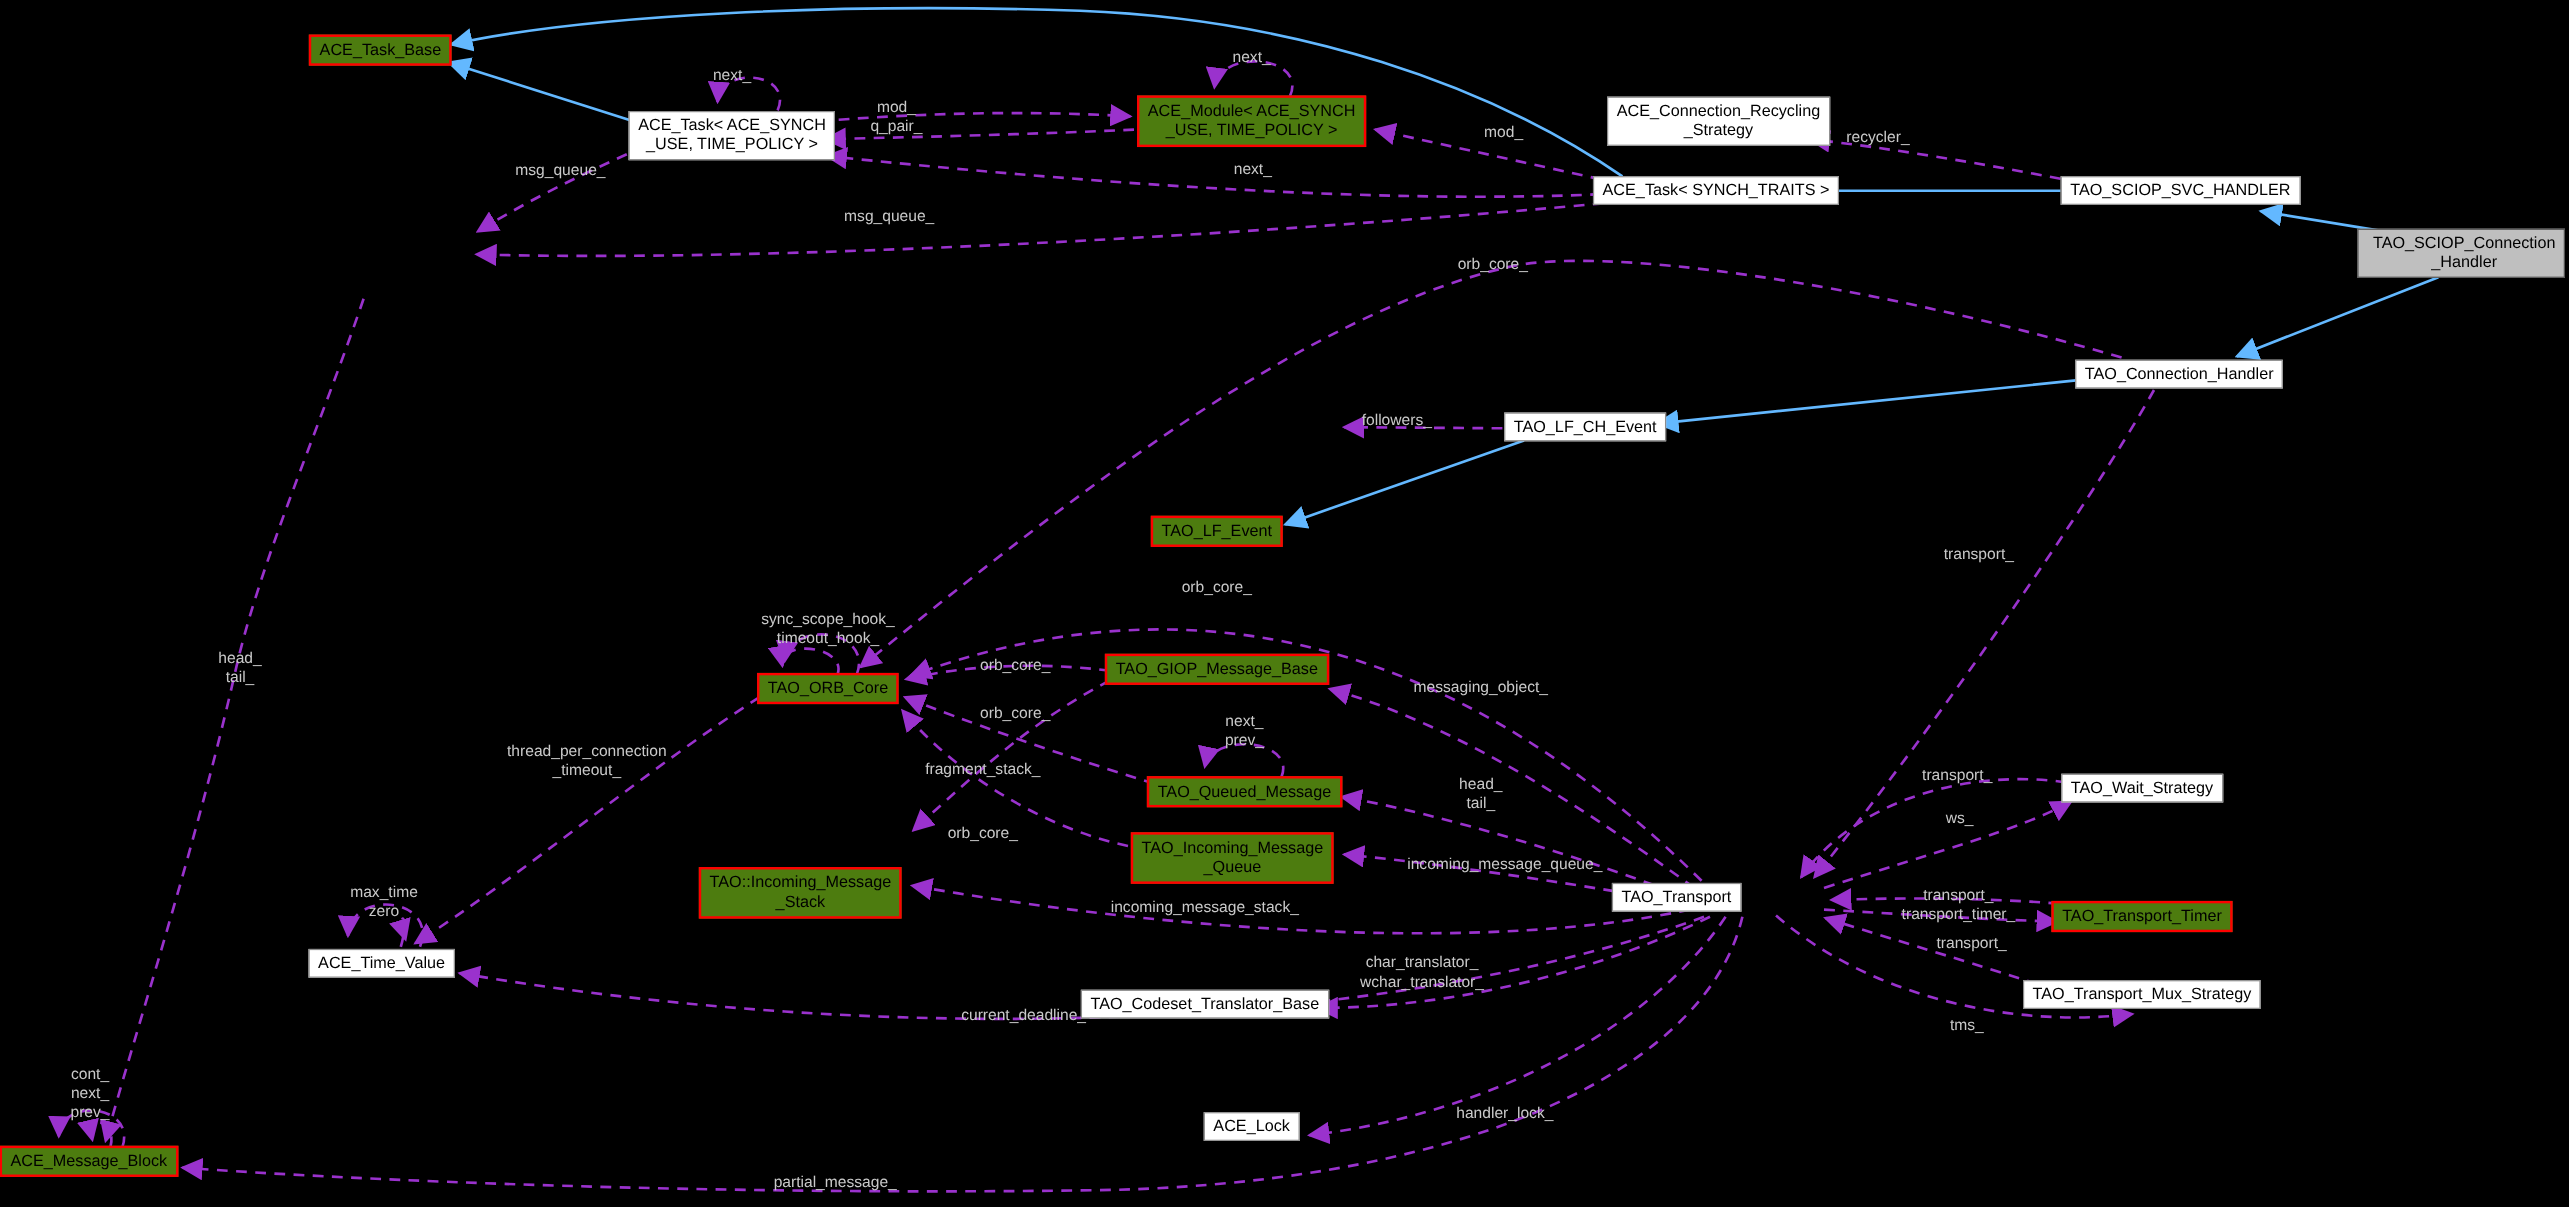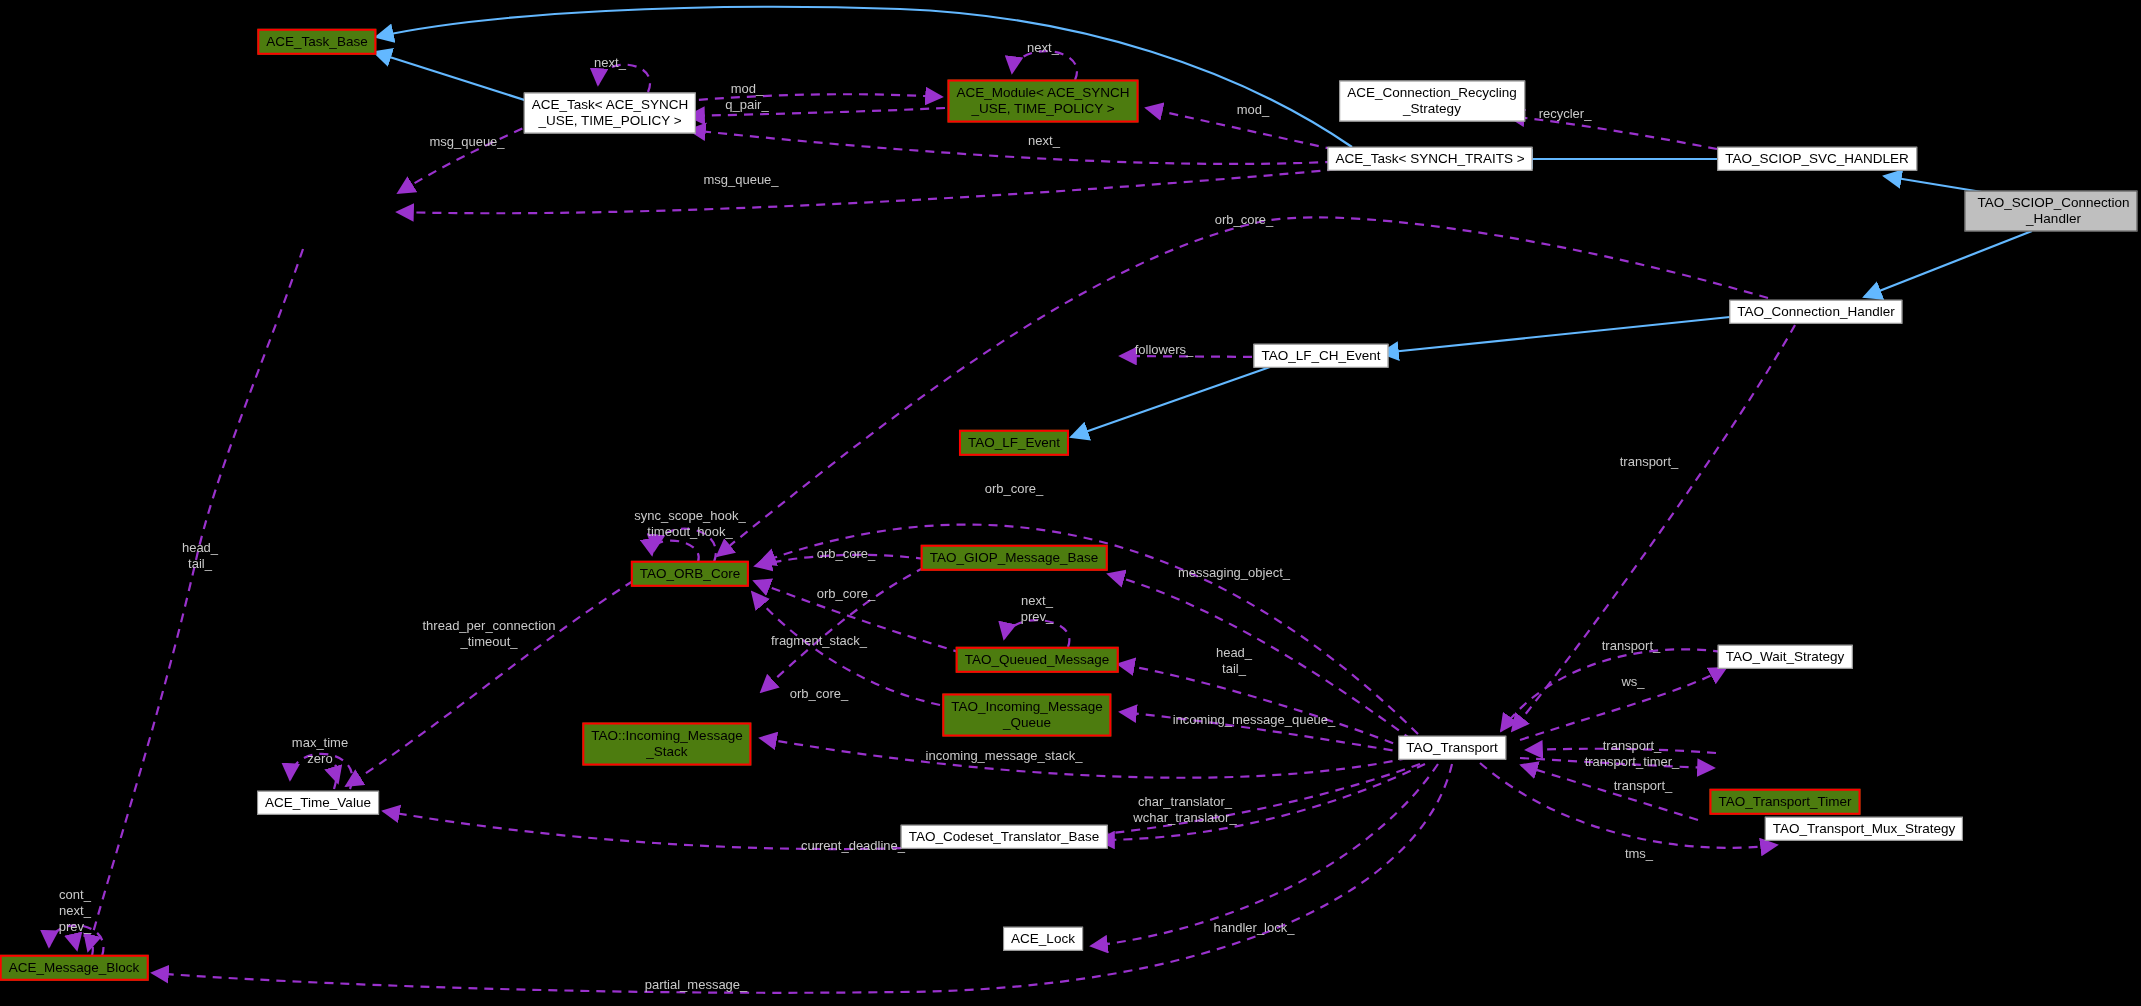--- a/index.html
+++ b/index.html
@@ -128,30 +128,30 @@
       <span class="ln">TAO_Queued_Message</span>
     </div>
 <div class="node red" style="left:667px;top:744px">
       <span class="ln">TAO::Incoming_Message</span>
       <span class="ln">_Stack</span>
     </div>
 <div class="node red" style="left:1027px;top:715px">
       <span class="ln">TAO_Incoming_Message</span>
       <span class="ln">_Queue</span>
     </div>
-<div class="node" style="left:1452px;top:748px">
+<div class="node" style="left:1397px;top:748px">
       <span class="ln">TAO_Transport</span>
     </div>
 <div class="node" style="left:1785px;top:657px">
       <span class="ln">TAO_Wait_Strategy</span>
     </div>
-<div class="node red" style="left:1785px;top:802px">
+<div class="node red" style="left:1785px;top:764px">
       <span class="ln">TAO_Transport_Timer</span>
     </div>
-<div class="node" style="left:1864px;top:829px">
+<div class="node" style="left:1785px;top:829px">
       <span class="ln">TAO_Transport_Mux_Strategy</span>
     </div>
 <div class="node" style="left:318px;top:803px">
       <span class="ln">ACE_Time_Value</span>
     </div>
 <div class="node" style="left:1004px;top:837px">
       <span class="ln">TAO_Codeset_Translator_Base</span>
     </div>
 <div class="node" style="left:1043px;top:939px">
       <span class="ln">ACE_Lock</span>

